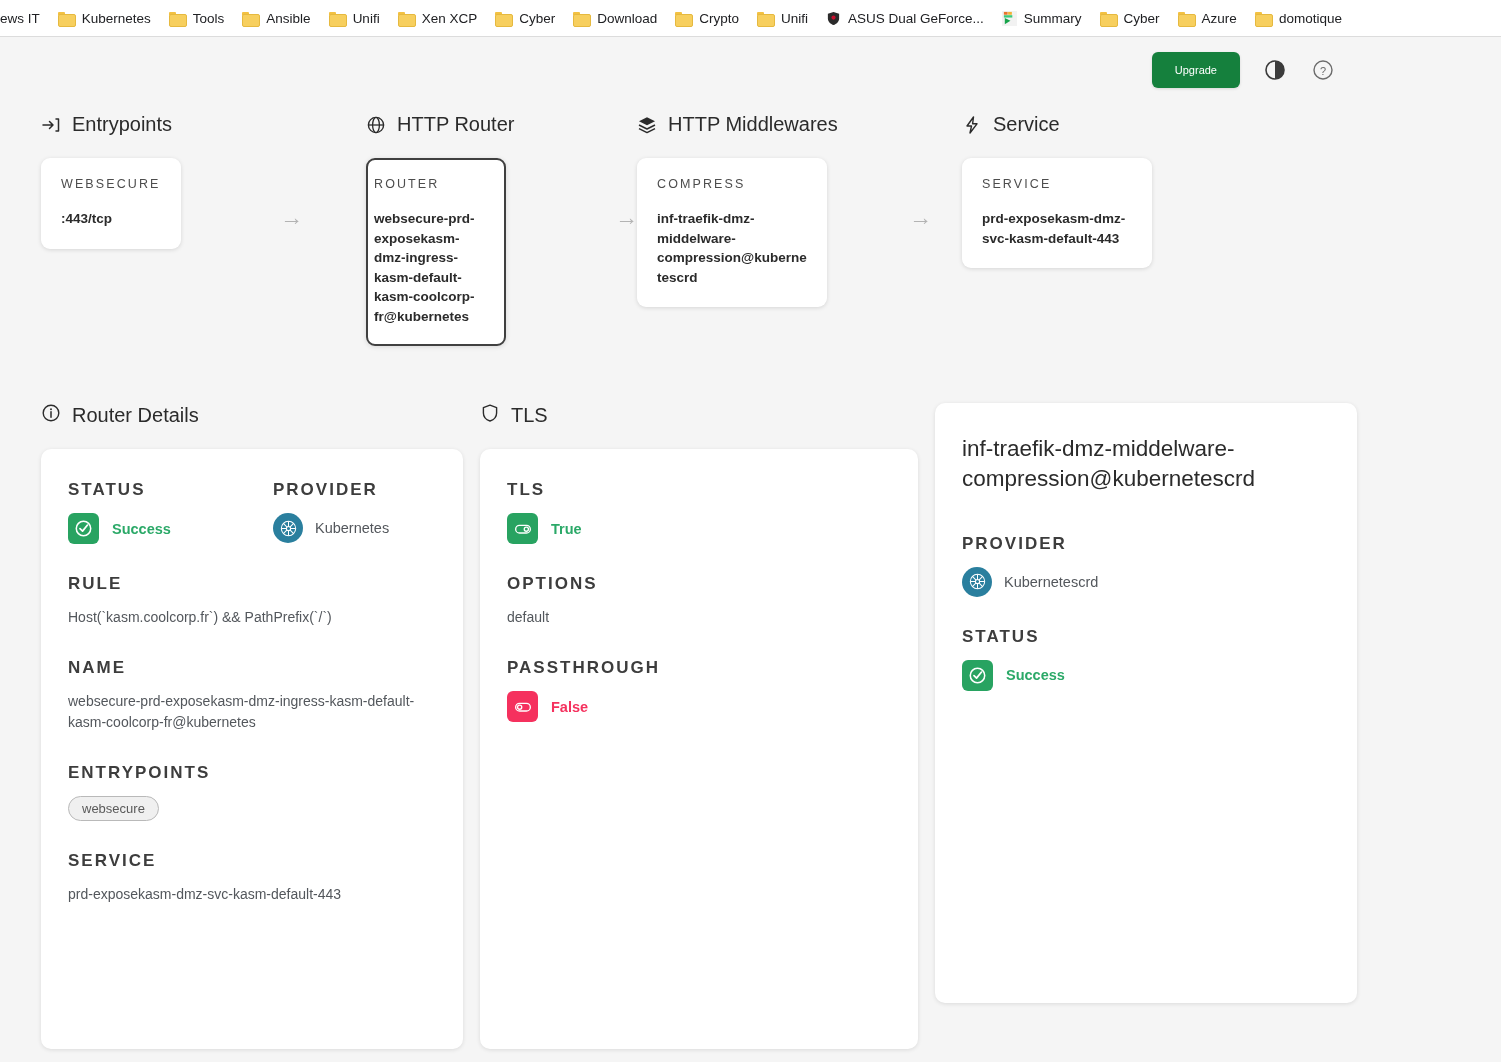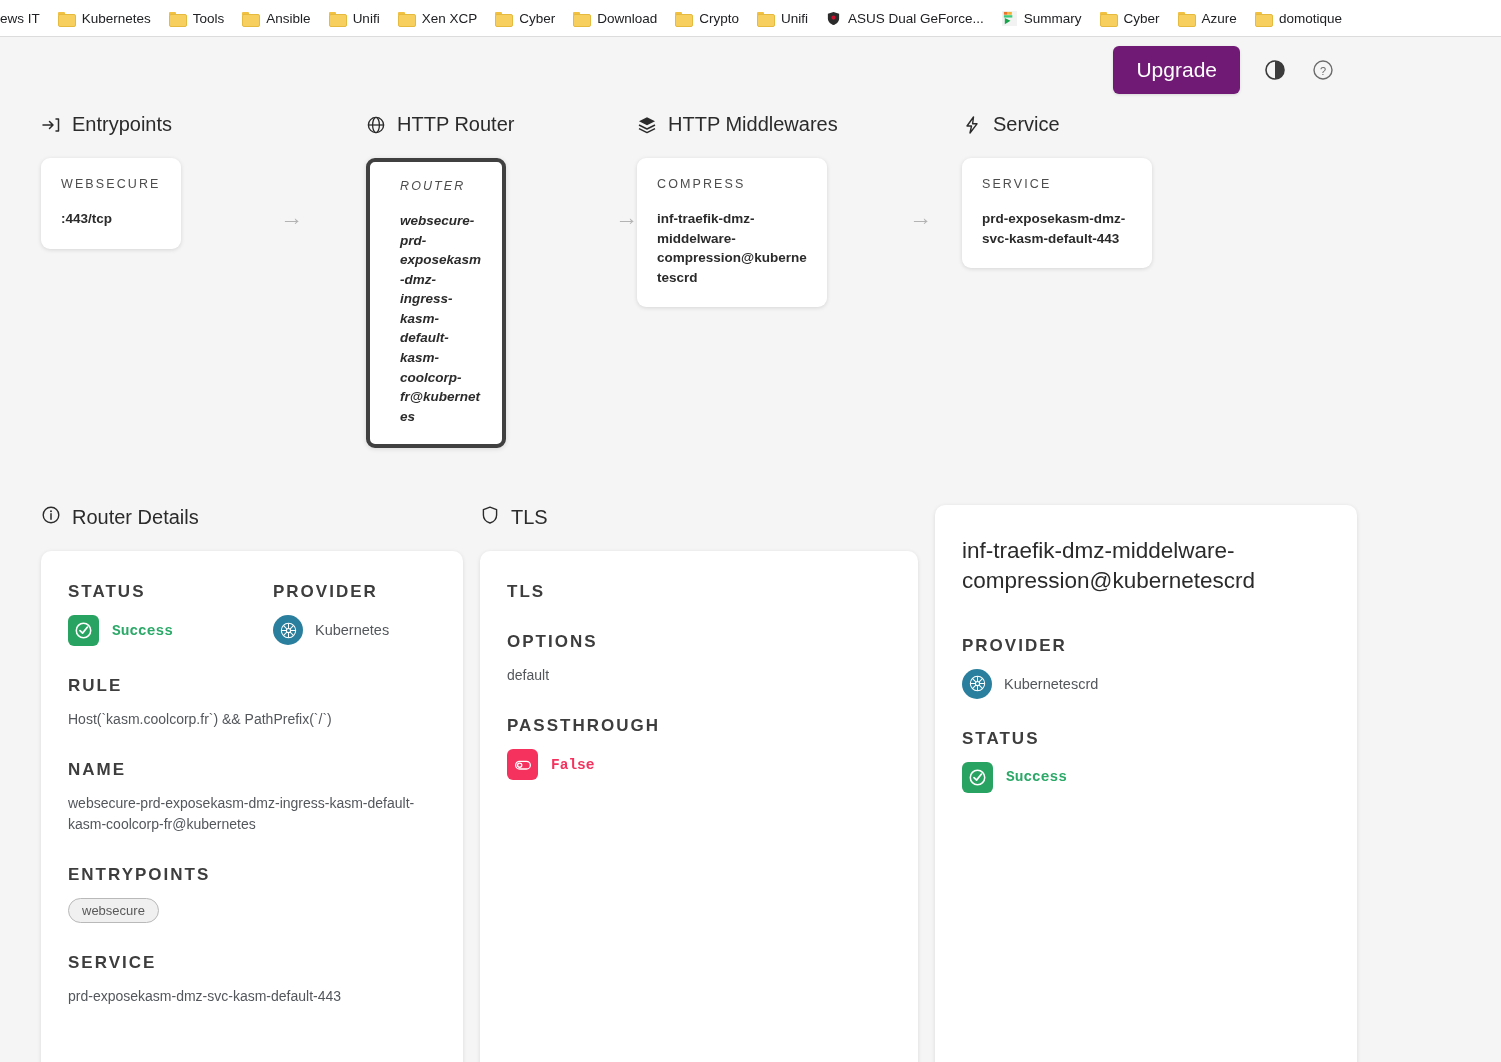--- a/index.html
+++ b/index.html
@@ -62,25 +62,25 @@
     overflow: hidden;
   }
 
   .topbar {
     height: 66px;
     display: flex; align-items: center; justify-content: flex-end;
     padding: 0 165px 0 0;
     gap: 22px;
   }
   .upgrade-btn {
-    background: #701a75;
+    background: #15803d;
     color: #ffffff;
     border: none;
     border-radius: 6px;
-    font-size: 21px;
+    font-size: 11px;
     font-weight: 500;
     padding: 12px 23px;
     cursor: pointer;
     font-family: "Liberation Sans", sans-serif;
     box-shadow: 0 1px 3px rgba(0,0,0,.12);
   }
   .icon-btn {
     width: 26px; height: 26px;
     display: flex; align-items: center; justify-content: center;
     cursor: pointer;
@@ -109,24 +109,23 @@
   .node-card {
     background: #ffffff;
     border-radius: 9px;
     box-shadow: 0 1px 4px rgba(0,0,0,.13);
     padding: 19px 20px 20px 20px;
     width: 140px;
     min-height: 80px;
   }
   .node-card.wide { width: 190px; }
   .node-card.selected {
-    border: 4px solid #404040;
+    border: 2px solid #404040;
     box-shadow: 0 1px 5px rgba(0,0,0,.12);
-    padding: 17px 18px 18px 30px;
-    font-style: italic;
+    padding: 17px 18px 18px 6px;
   }
   .node-kind {
     font-size: 12.5px;
     letter-spacing: 2.1px;
     color: #4d4d4d;
     font-weight: 400;
     margin-bottom: 18px;
   }
   .node-value {
     font-size: 13.5px;
@@ -181,21 +180,21 @@
   }
   .field-value {
     font-size: 14px;
     color: #53575c;
     line-height: 1.5;
     word-break: break-word;
   }
   .row2 { display: flex; }
   .row2 > div:first-child { width: 205px; }
 
-  .status-chip { display: flex; align-items: center; gap: 13px; font-family: Liberation Mono, monospace; }
+  .status-chip { display: flex; align-items: center; gap: 13px; }
   .sq {
     width: 31px; height: 31px; border-radius: 6px;
     display: flex; align-items: center; justify-content: center;
     flex: 0 0 auto;
   }
   .sq.green { background: #28a361; }
   .sq.red   { background: #f5315e; }
   .chip-text { font-size: 14.5px; font-weight: 600; }
   .chip-text.green { color: #2ba968; }
   .chip-text.red   { color: #f5315e; }
@@ -500,20 +499,29 @@
           <svg width="20" height="20" viewBox="0 0 20 20">
             <path d="M10 2.2 L16.6 4.6 V10 C16.6 14.2 13.4 16.9 10 18 C6.6 16.9 3.4 14.2 3.4 10 V4.6 Z" fill="none" stroke="#2b2b2b" stroke-width="1.4" stroke-linejoin="round"></path>
           </svg>
         </span>
         <span>TLS</span>
       </div>
       <div class="panel">
 
         <div class="gap-block">
           <div class="field-label">TLS</div>
+          <div class="status-chip">
+            <span class="sq green">
+              <svg width="20" height="20" viewBox="0 0 24 24">
+                <rect x="3.2" y="7.6" width="17.6" height="9.2" rx="4.6" fill="none" stroke="#ffffff" stroke-width="1.6"></rect>
+                <circle cx="16" cy="12.2" r="2.5" fill="none" stroke="#ffffff" stroke-width="1.6"></circle>
+              </svg>
+            </span>
+            <span class="chip-text green">True</span>
+          </div>
         </div>
 
         <div class="gap-block">
           <div class="field-label">OPTIONS</div>
           <div class="field-value">default</div>
         </div>
 
         <div>
           <div class="field-label">PASSTHROUGH</div>
           <div class="status-chip">

